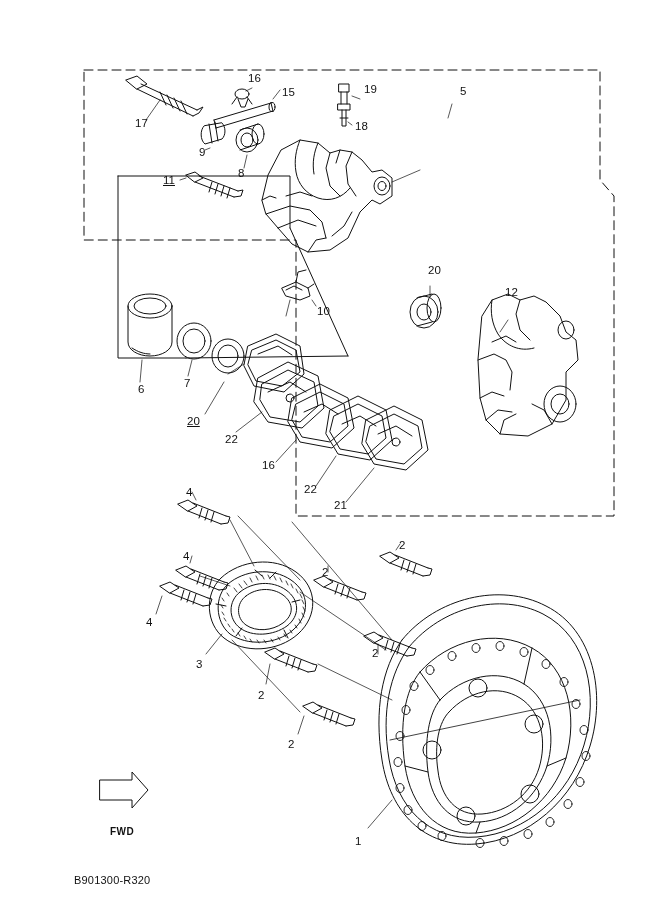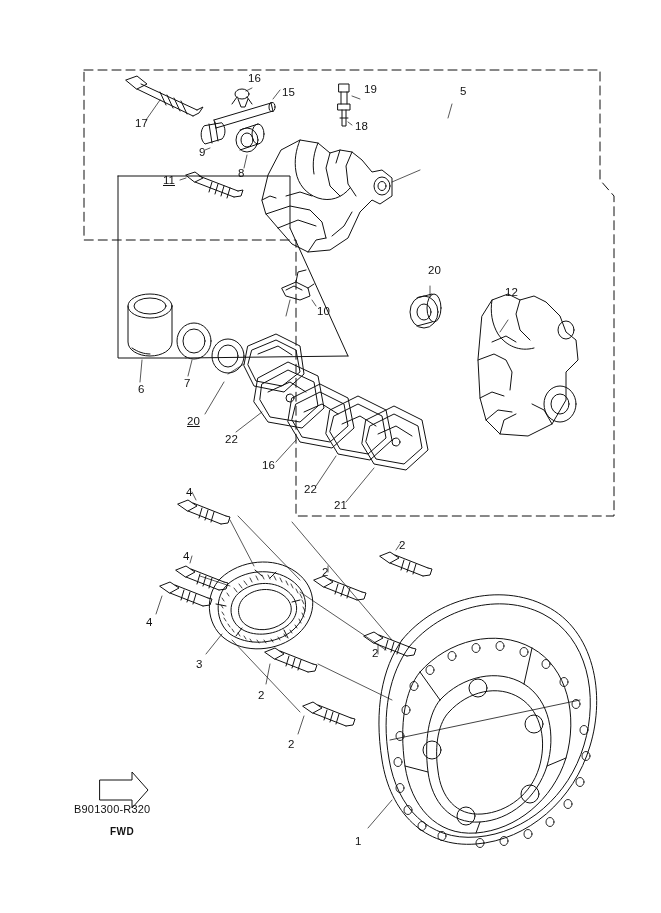--- a/index.html
+++ b/index.html
@@ -400,15 +400,15 @@
   <div class="callout" style="left:135px; top:118px;">17</div>
   <div class="callout" style="left:355px; top:121px;">18</div>
   <div class="callout" style="left:364px; top:84px;">19</div>
   <div class="callout" style="left:187px; top:416px;text-decoration:underline;">20</div>
   <div class="callout" style="left:334px; top:500px;">21</div>
   <div class="callout" style="left:225px; top:434px;">22</div>
   <div class="callout" style="left:304px; top:484px;">22</div>
 
   <div class="fwdlabel" style="left:110px; top:786px;">FWD</div>
 
-  <div class="partcode" style="left:74px; top:803px;text-align:center;">B901300-R320</div>
+  <div class="partcode" style="left:74px; top:874px;text-align:center;">B901300-R320</div>
 
 </div>
 
 </body></html>

